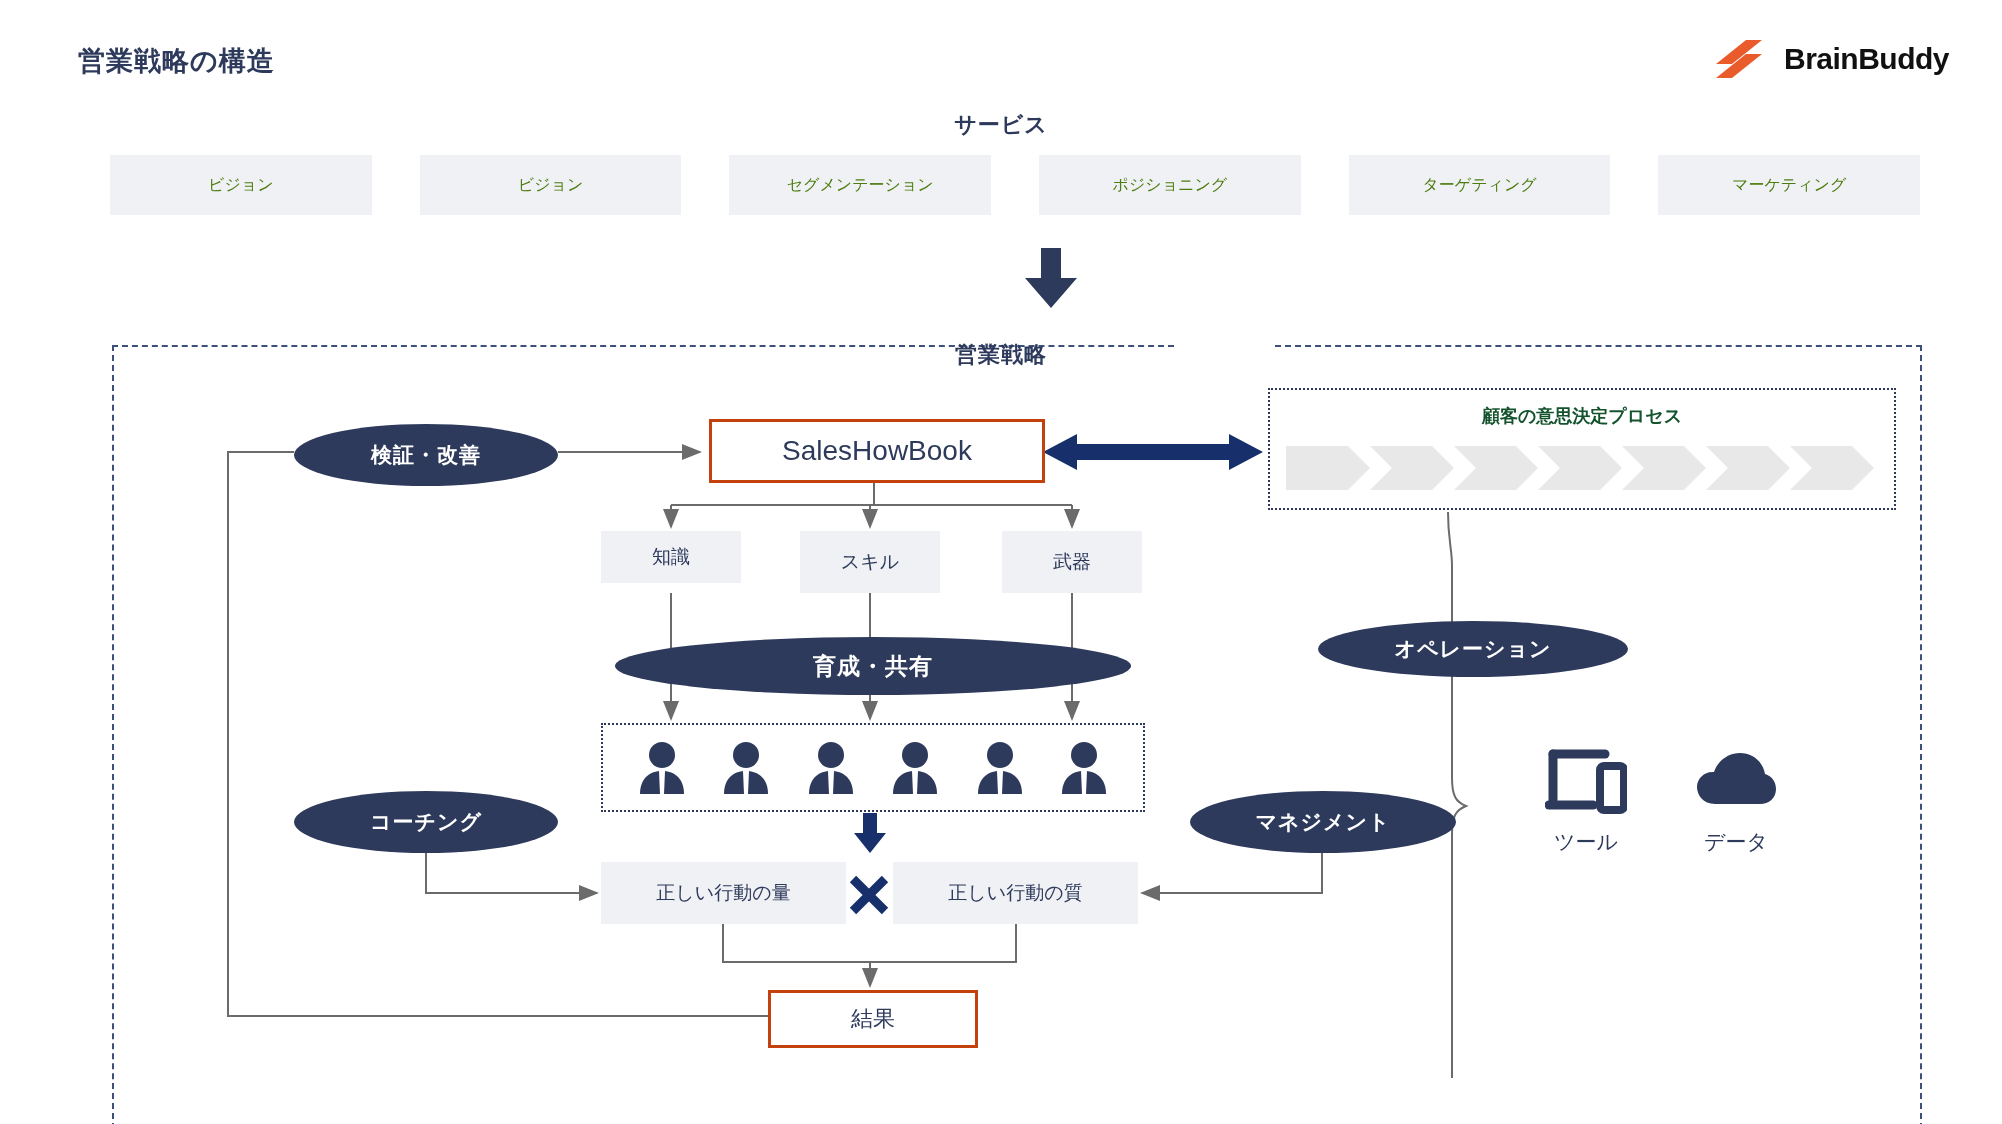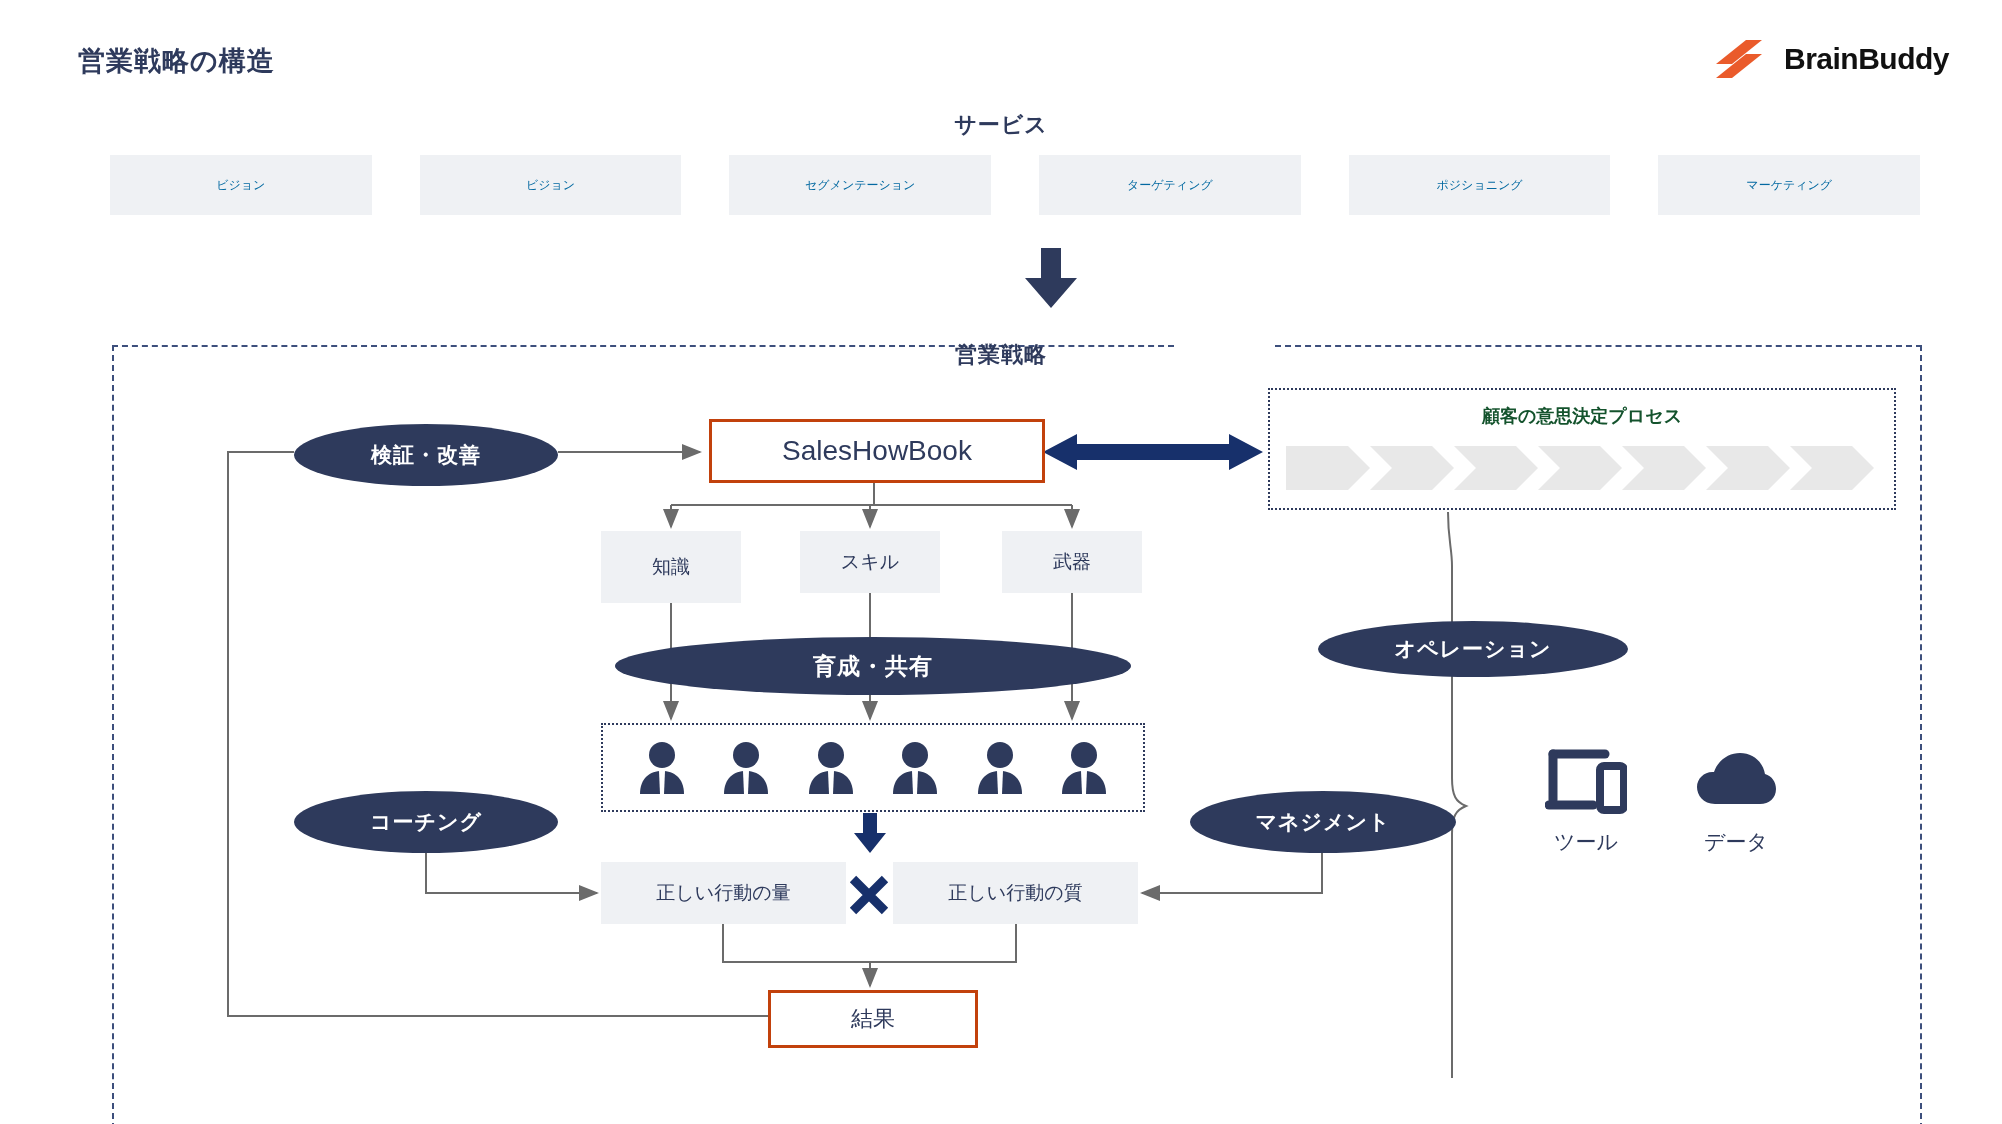--- a/index.html
+++ b/index.html
@@ -26,21 +26,21 @@
     font-size:22px;font-weight:bold;color:#2e3a5c;letter-spacing:1px;
     text-align:center;
   }
   #corp-caption{left:901px;top:110px;width:200px;}
   #sales-caption{left:901px;top:340px;width:200px;}
 
   
   #corp-row{left:110px;top:155px;width:1810px;height:60px;display:flex;gap:48px;}
   .corp-box{
     flex:1;background:#eff1f4;display:flex;align-items:center;justify-content:center;
-    font-size:12px;color:#0369a1;
+    font-size:16px;color:#4d7c0f;
   }
 
   
   #big-arrow-top{left:1021px;top:248px;}
   #frame-left{
     left:112px;top:345px;width:1060px;height:780px;
     border-top:2px dashed #3d4f7c;border-left:2px dashed #3d4f7c;border-bottom:2px dashed #3d4f7c;
     border-right:0;
   }
   #frame-right{
@@ -65,21 +65,21 @@
   .grey-box{
     background:#eff1f4;display:flex;align-items:center;justify-content:center;
     font-size:19px;color:#2e3a5c;
   }
   .navy-box{
     background:#ffffff;border:3px solid #c2410c;
     display:flex;align-items:center;justify-content:center;
     color:#2e3a5c;
   }
   #box-shb{left:709px;top:419px;width:330px;height:58px;font-size:28px;}
-  #box-chishiki{left:601px;top:531px;width:140px;height:72px;}
+  #box-chishiki{left:601px;top:531px;width:140px;height:52px;}
   #box-skill{left:800px;top:531px;width:140px;height:62px;}
   #box-buki{left:1002px;top:531px;width:140px;height:62px;}
   #box-ryo{left:601px;top:862px;width:245px;height:62px;}
   #box-shitsu{left:893px;top:862px;width:245px;height:62px;}
   #box-kekka{left:768px;top:990px;width:204px;height:52px;font-size:22px;}
 
   
   #cust-proc{
     left:1268px;top:388px;width:624px;height:118px;
     border:2px dotted #2e3a5c;background:#ffffff;
@@ -123,22 +123,22 @@
   </span>
   <span id="logo-text">BrainBuddy</span>
 </div>
 
 <div class="abs section-caption" id="corp-caption">サービス</div>
 
 <div class="abs" id="corp-row">
   <div class="corp-box">ビジョン</div>
   <div class="corp-box">ビジョン</div>
   <div class="corp-box">セグメンテーション</div>
+  <div class="corp-box">ポジショニング</div>
   <div class="corp-box">ターゲティング</div>
-  <div class="corp-box">ポジショニング</div>
   <div class="corp-box">マーケティング</div>
 </div>
 
 <div class="abs" id="big-arrow-top">
   <svg width="60" height="62" viewBox="0 0 60 62">
     <path d="M20 0 L40 0 L40 30 L56 30 L30 60 L4 30 L20 30 Z" fill="#2e3a5c"></path>
   </svg>
 </div>
 
 <div class="abs" id="frame-left"></div>

